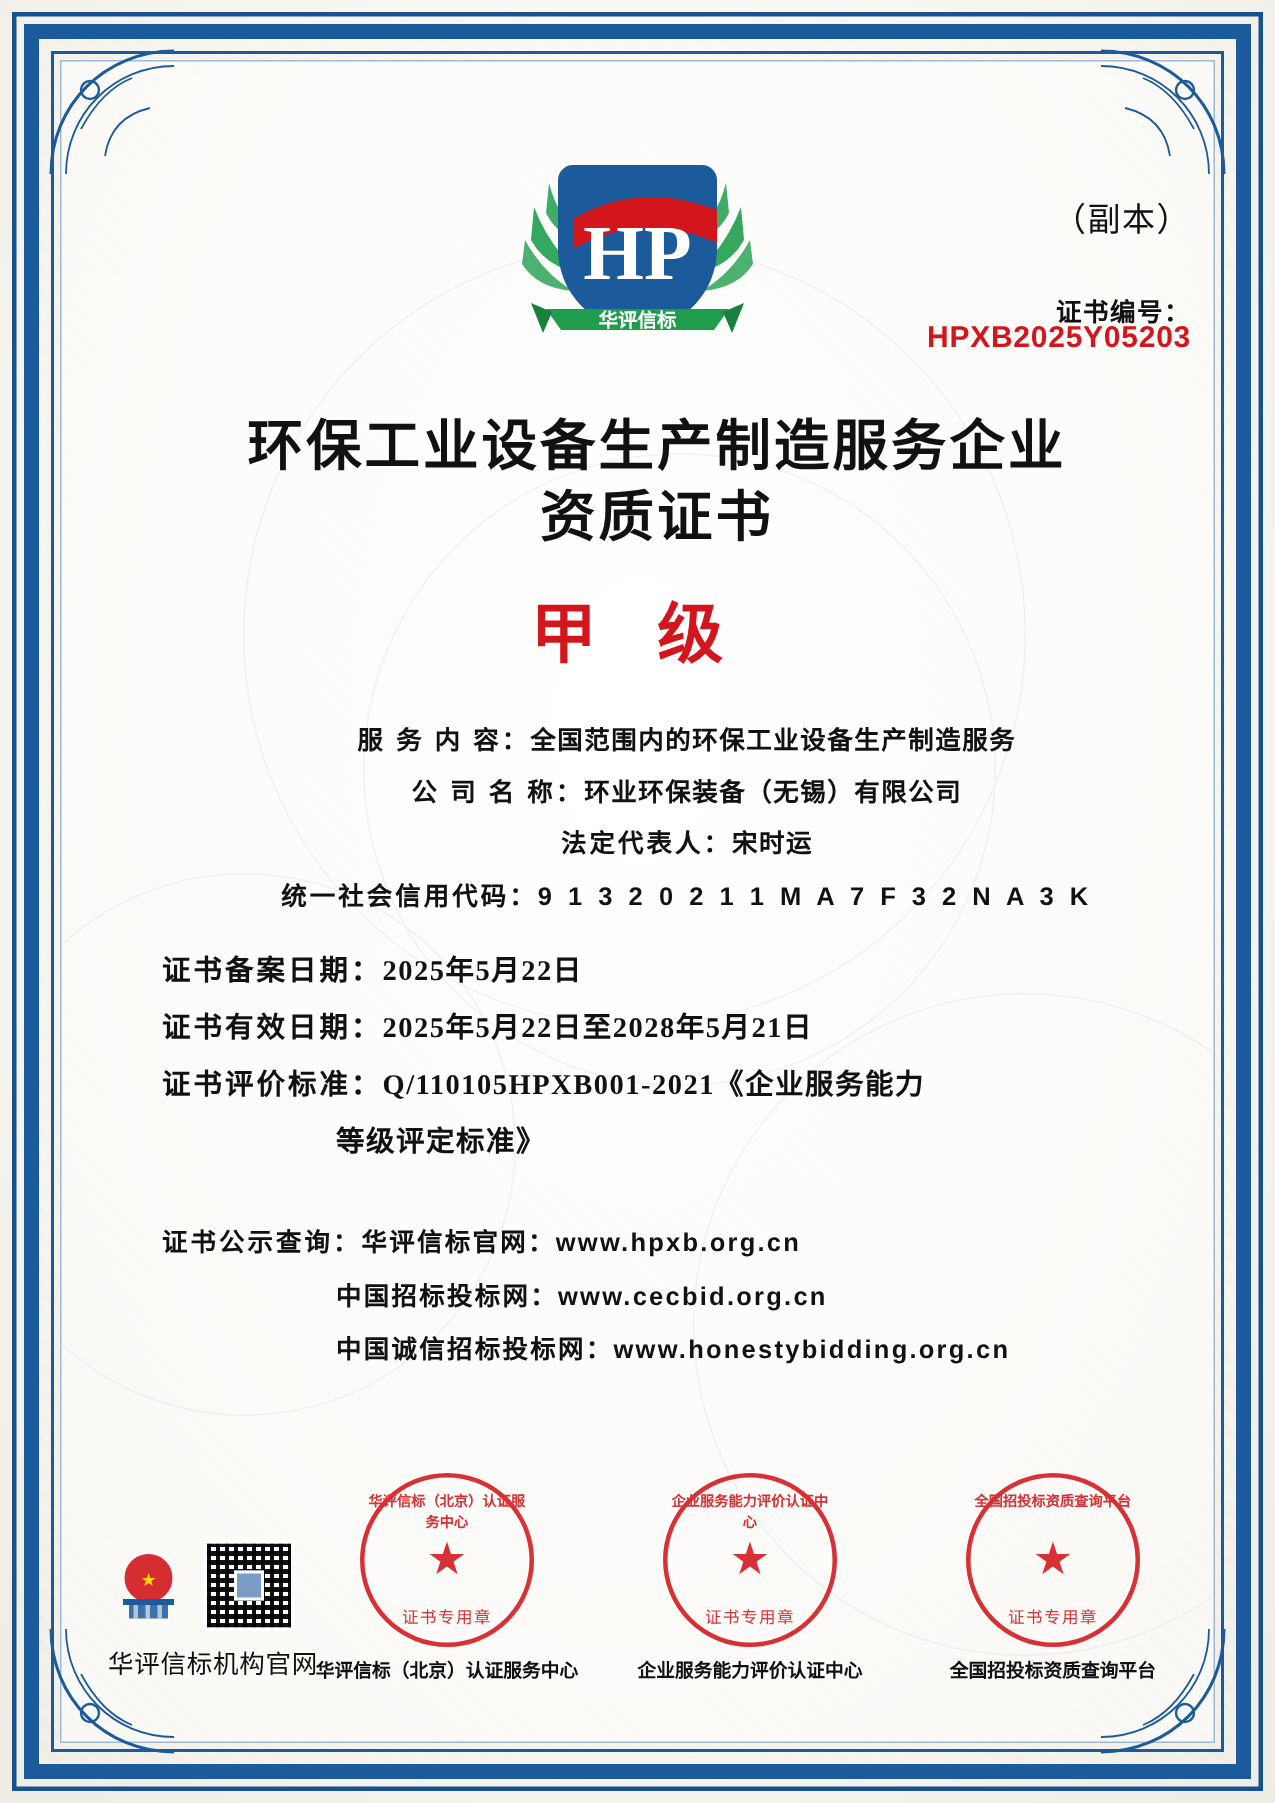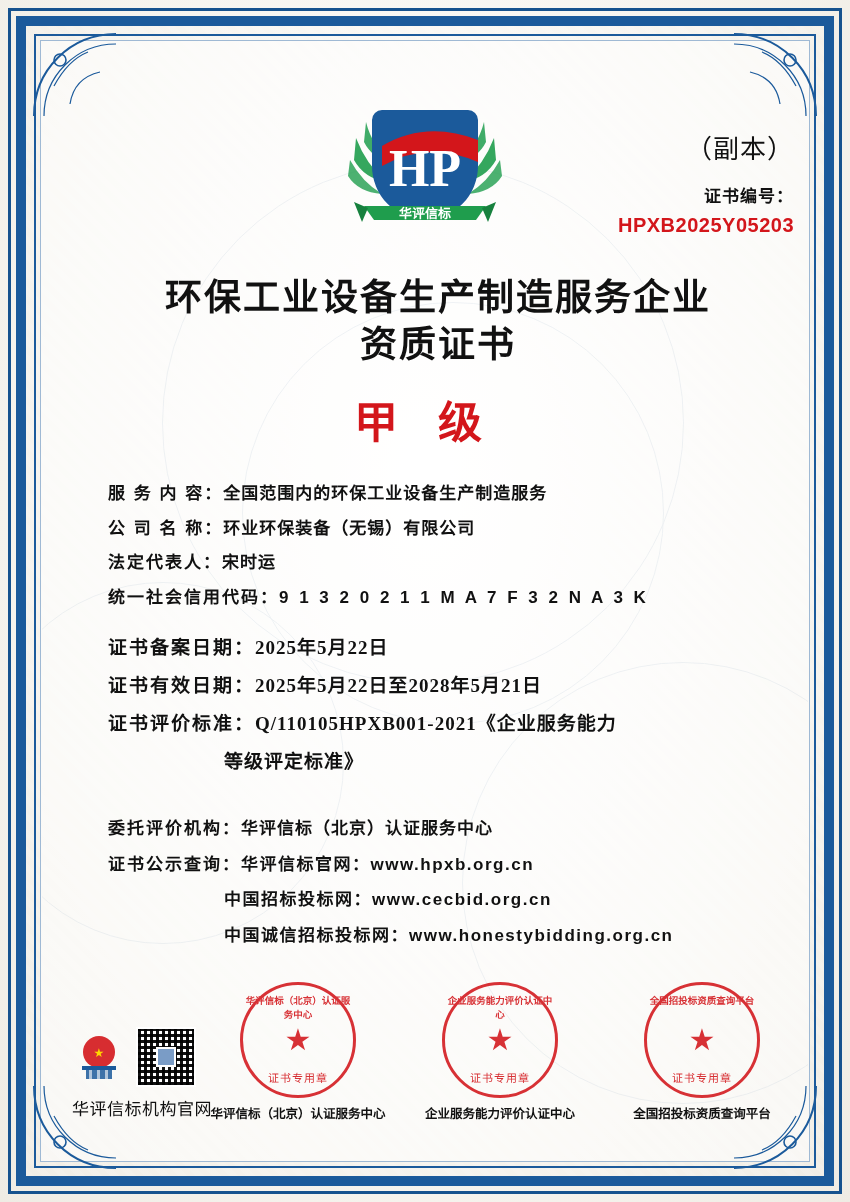--- a/index.html
+++ b/index.html
@@ -64,25 +64,25 @@
   }
 
   
   .header{position:relative;height:190px;}
   .logo{
     position:absolute;left:50%;transform:translateX(-50%);
     top:52px;width:210px;height:150px;
   }
   .sub-copy{
     position:absolute;right:14px;top:86px;
-    font-size:26px;color:#111;letter-spacing:1px;
+    font-size:22px;color:#111;letter-spacing:1px;
     font-family:"Liberation Sans","DejaVu Sans",sans-serif;
   }
   .cert-no-label{
-    position:absolute;right:14px;top:140px;
+    position:absolute;right:14px;top:152px;
     font-size:17px;color:#111;font-weight:bold;letter-spacing:1px;
   }
   .cert-no-value{
     position:absolute;right:14px;top:172px;
     font-size:20px;color:#d3161b;font-weight:bold;letter-spacing:.5px;
   }
 
   
   .title-block{margin-top:42px;text-align:center;padding-left:26px;}
   .title-line{
@@ -90,21 +90,21 @@
     line-height:1.28;
   }
   .grade{
     margin-top:18px;text-align:center;
     font-size:44px;font-weight:bold;color:#d3161b;letter-spacing:14px;
   }
 
   
   .info{
     margin:26px 0 0 66px;
-    font-size:17px;color:#111;line-height:2.05;font-weight:bold;
+    font-size:17px;color:#111;line-height:2.05;font-weight:bold;text-align:center;
   }
   .row{white-space:nowrap;}
   .lbl{letter-spacing:2px;}
   .val{letter-spacing:1px;}
   .spaced{letter-spacing:3px;}
 
   .info2{
     margin:13px 0 0 66px;
     font-size:19px;color:#111;line-height:2.0;font-weight:bold;font-family:Liberation Serif, serif;
   }
@@ -288,23 +288,20 @@
       </div>
       <div class="row">
         <span class="lbl">证书评价标准：</span><span class="val">Q/110105HPXB001-2021《企业服务能力</span>
       </div>
       <div class="row indent">
         <span class="val">等级评定标准》</span>
       </div>
     </div>
 
     <div class="info3">
-      <div class="row">
-        <span class="lbl">委托评价机构：</span><span class="val">华评信标（北京）认证服务中心</span>
-      </div>
       <div class="row">
         <span class="lbl">证书公示查询：</span><span class="val url">华评信标官网：www.hpxb.org.cn</span>
       </div>
       <div class="row indent">
         <span class="val url">中国招标投标网：www.cecbid.org.cn</span>
       </div>
       <div class="row indent">
         <span class="val url">中国诚信招标投标网：www.honestybidding.org.cn</span>
       </div>
     </div>

